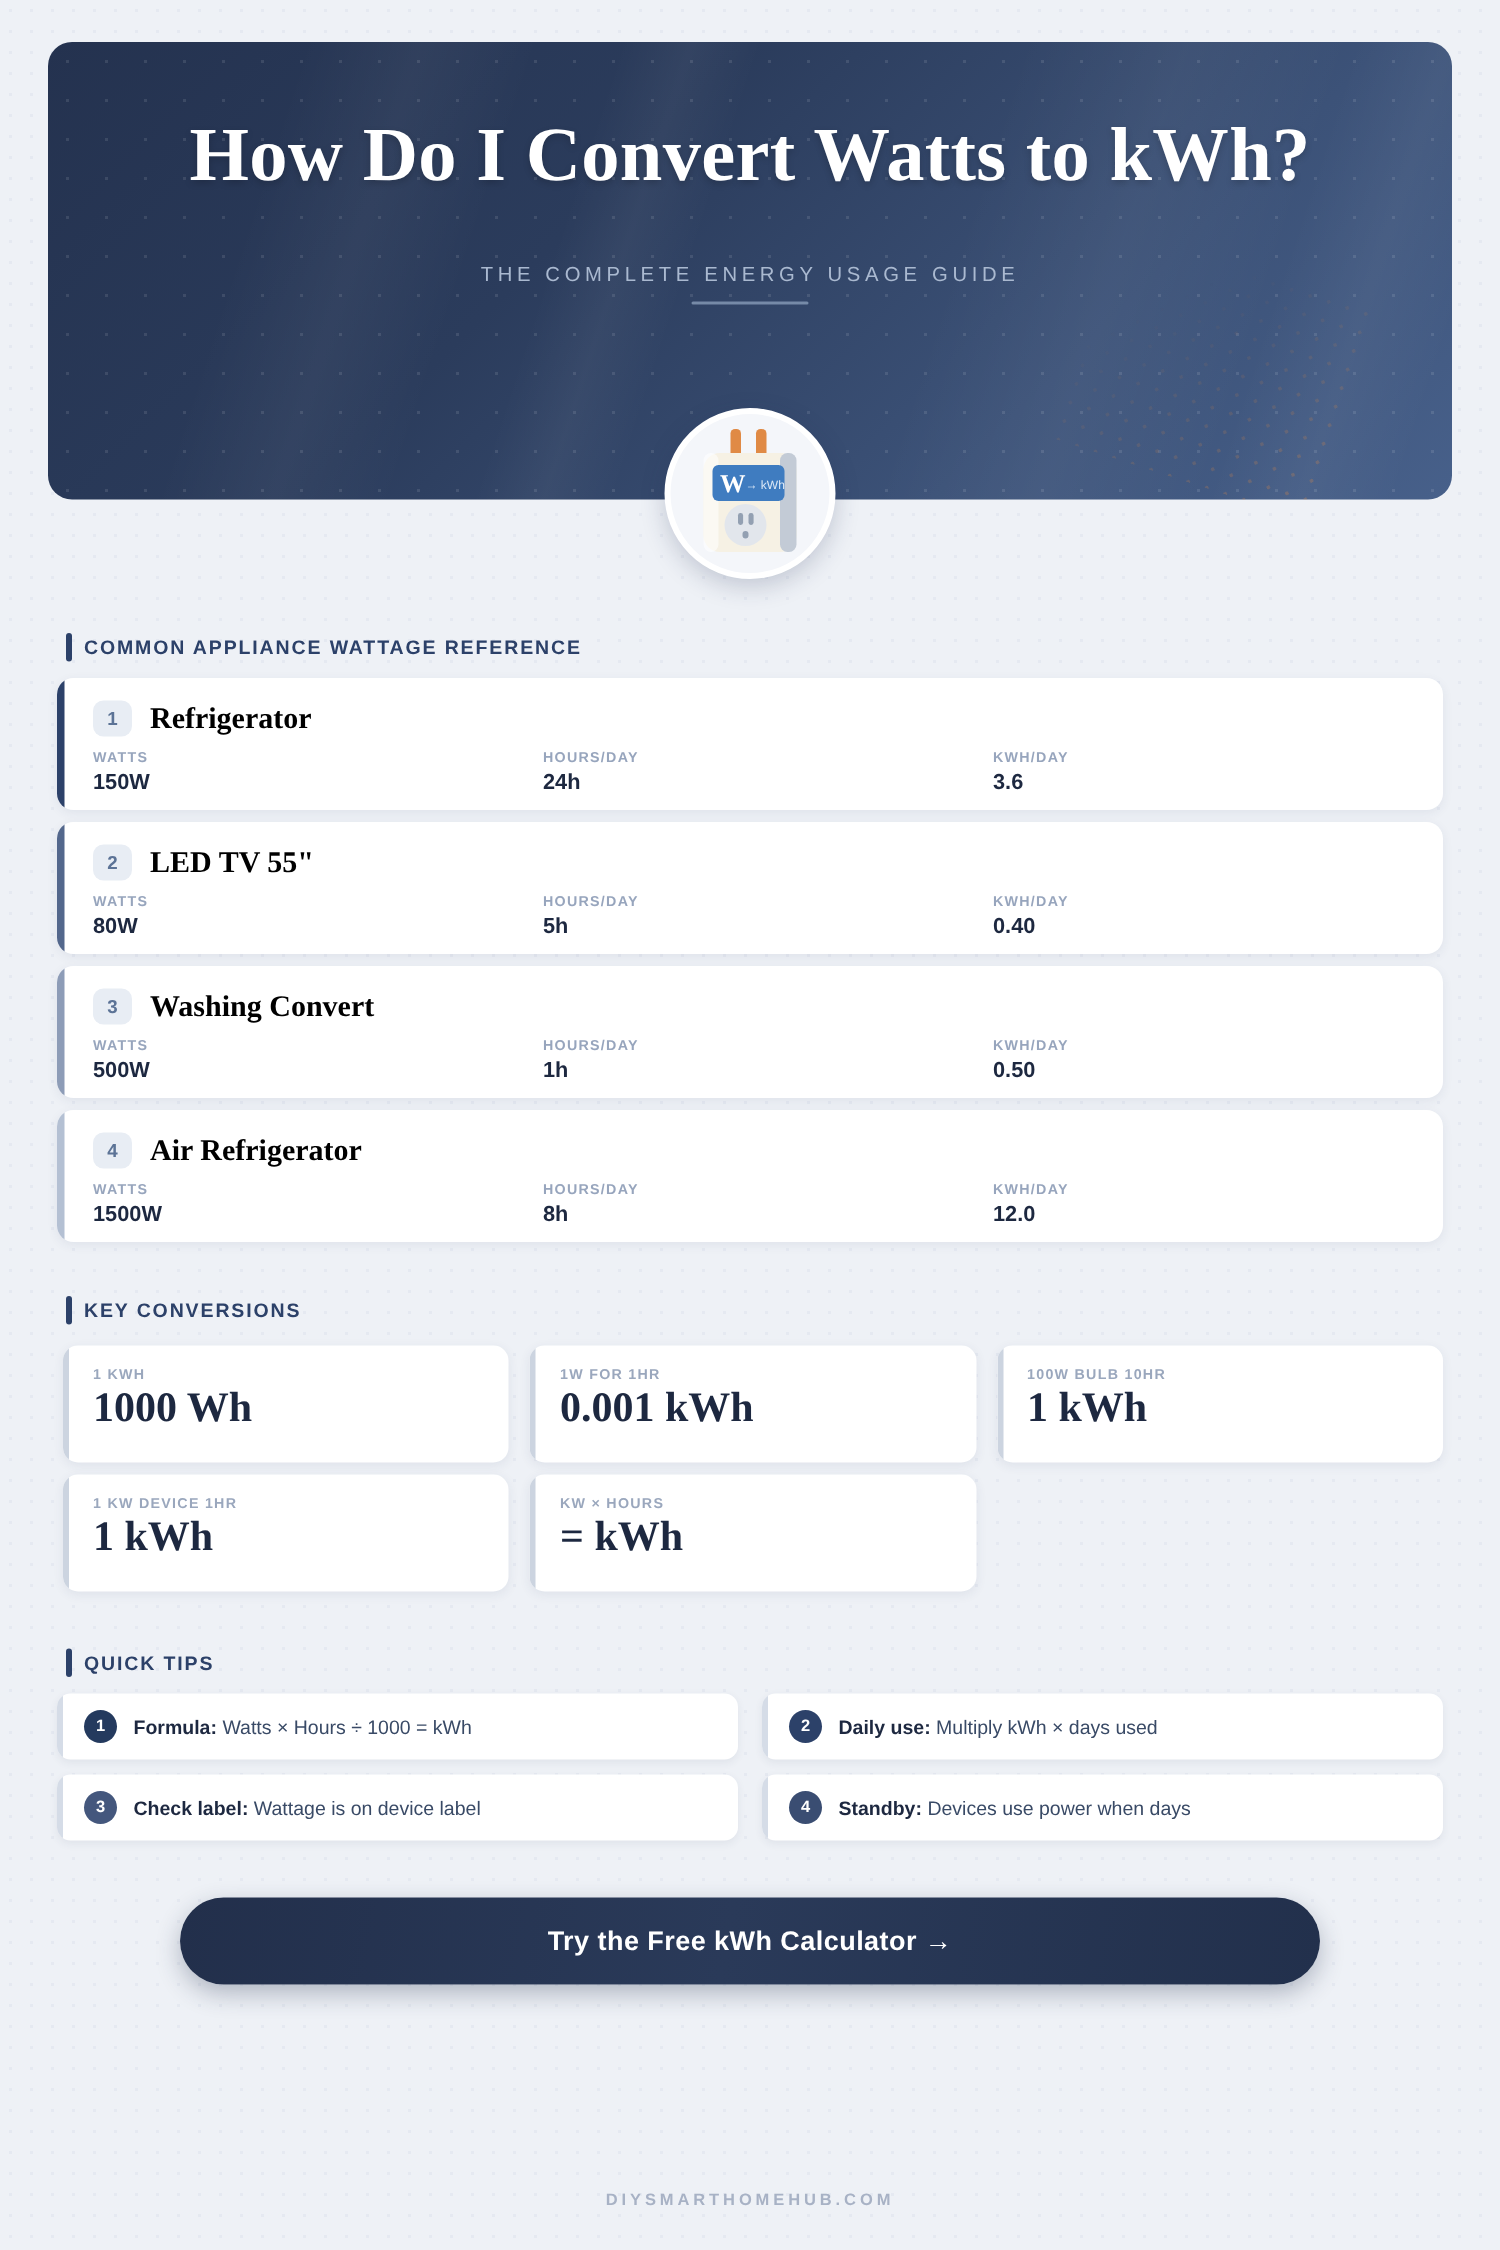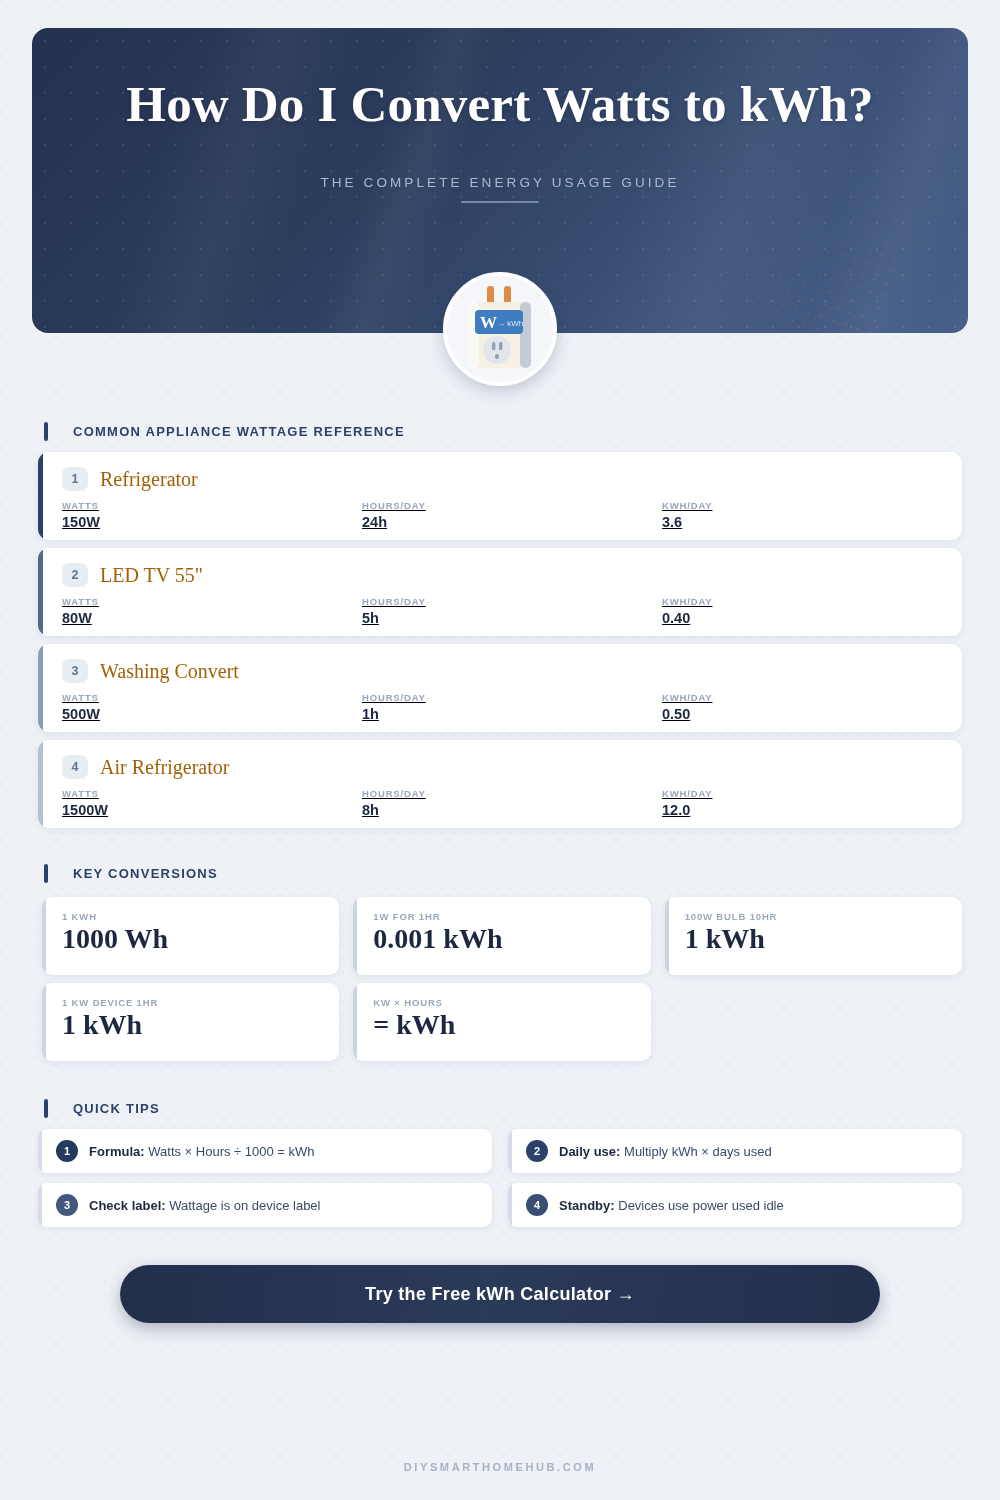--- a/index.html
+++ b/index.html
@@ -69,21 +69,21 @@
   .icon-circle {
     position:absolute; left:443px; top:272px; width:114px; height:114px;
     border-radius:50%; background:#f4f6fa;
     border:4px solid #ffffff;
     box-shadow:0 5px 16px rgba(35,52,85,.22);
     overflow:hidden;
   }
   .plug-svg { position:absolute; left:50%; top:50%; transform:translate(-50%,-50%); }
 
   
-  .sec-head { position:absolute; display:flex; align-items:center; gap:25px;text-align:right; }
+  .sec-head { position:absolute; display:flex; align-items:center; gap:8px;text-align:right; }
   .sec-bar { width:4px; height:19px; background:#2c4169; border-radius:2px; }
   .sec-title {
     font-size:13px; font-weight:700; letter-spacing:1.25px; color:#2c4169;
   }
 
   
   .rows { position:absolute; left:38px; top:452px; width:924px; }
   .arow {
     position:relative; background:#ffffff; border-radius:11px;
     height:88px; margin-bottom:8px;
@@ -94,24 +94,24 @@
   .arow-body { padding:15px 0 0 24px; }
   .arow-top { display:flex; align-items:center; gap:12px; }
   .arow-num {
     width:26px; height:24px; border-radius:7px;
     background:#e8edf4; color:#5c7396;
     font-size:12.5px; font-weight:700;
     display:flex; align-items:center; justify-content:center;
   }
   .arow-name {
     font-family:"Liberation Serif", serif;
-    font-size:20px; font-weight:400; color:#a16207;text-align:right;
+    font-size:20px; font-weight:700; color:#000000;text-align:right;
   }
   .arow-metrics { display:flex; margin-top:9px; }
-  .metric { width:302px;text-decoration:underline; }
+  .metric { width:302px; }
   .metric-label {
     font-size:9.5px; font-weight:700; letter-spacing:.85px; color:#97a5bd;
     margin-bottom:3px;
   }
   .metric-value { font-size:14.5px; font-weight:700; color:#1d2840; }
 
   
   .conv-grid {
     position:absolute; left:42px; top:897px; width:920px;
     display:grid; grid-template-columns:repeat(3,1fr); gap:8px 14px;
@@ -358,21 +358,21 @@
         <div class="tip-text"><b>Daily use:</b> <span>Multiply kWh × days used</span></div>
       </div>
       <div class="tip">
         <div class="tip-bar"></div>
         <div class="tip-num" style="background: rgb(68, 87, 125);">3</div>
         <div class="tip-text"><b>Check label:</b> <span>Wattage is on device label</span></div>
       </div>
       <div class="tip">
         <div class="tip-bar"></div>
         <div class="tip-num" style="background: rgb(58, 77, 114);">4</div>
-        <div class="tip-text"><b>Standby:</b> <span>Devices use power used idle</span></div>
+        <div class="tip-text"><b>Standby:</b> <span>Devices use power when days</span></div>
       </div>
     </div>
 
   <div class="cta">Try the Free kWh Calculator →</div>
 
   <div class="footer">DIYSMARTHOMEHUB.COM</div>
 
 </div>
 
 </body></html>

